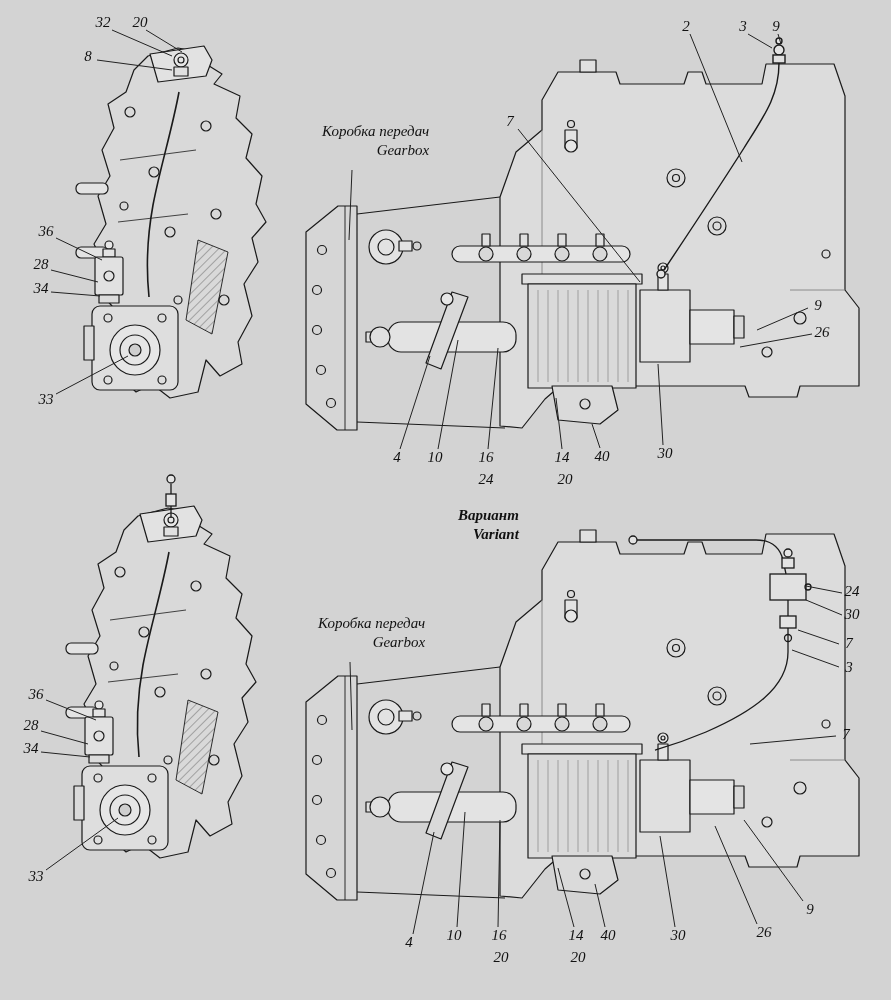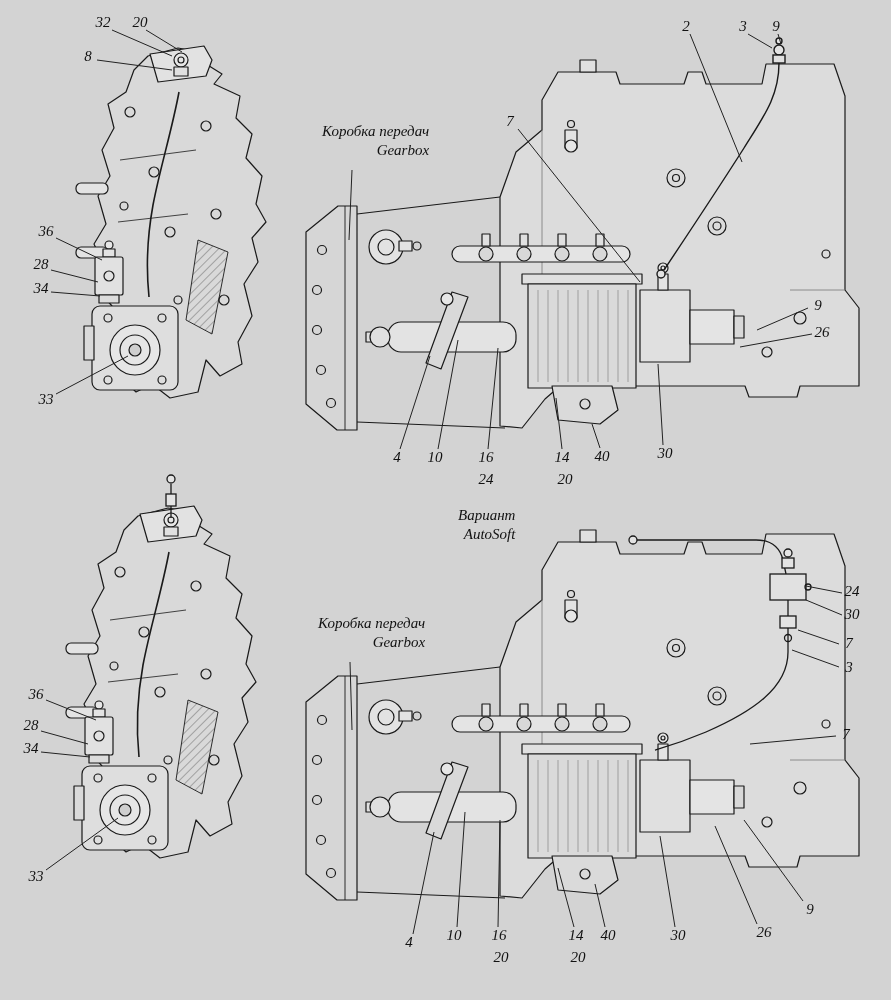--- a/index.html
+++ b/index.html
@@ -13,21 +13,21 @@
   svg.leaders line { stroke:var(--line,#222); stroke-width:1; }
   .callout {
     position:absolute; transform:translate(-50%,-50%);
     font:italic 15px "Liberation Serif", serif;
     color:var(--ink,#111); white-space:nowrap;
   }
   .diagram-label {
     position:absolute; font:italic 15px "Liberation Serif", serif;
     color:var(--ink,#111); line-height:1.25; white-space:nowrap;
   }
-  .diagram-label.bold { font-weight:normal; }
+  .diagram-label.bold { font-weight:bold; }
   .watermark {
     position:absolute; left:276px; top:444px;
     font:italic 76px "DejaVu Serif", serif;
     letter-spacing:1px; white-space:nowrap;
     color:var(--watermark, rgba(100,100,100,0.5));
   }
 </style>
 </head>
 <body>
 
@@ -255,21 +255,21 @@
       <div class="callout" style="left: 409px; top: 942px;">4</div>
     </div>
 
   <div id="labels">
       <div class="diagram-label" style="left: 322px; top: 122px;">
         <div>Коробка передач</div>
         <div>Gearbox</div>
       </div>
       <div class="diagram-label bold" style="left: 458px; top: 506px;">
         <div>Вариант</div>
-        <div>AutoSoft</div>
+        <div>Variant</div>
       </div>
       <div class="diagram-label" style="left: 318px; top: 614px;">
         <div>Коробка передач</div>
         <div>Gearbox</div>
       </div>
     </div>
 
 
 </div>
 

